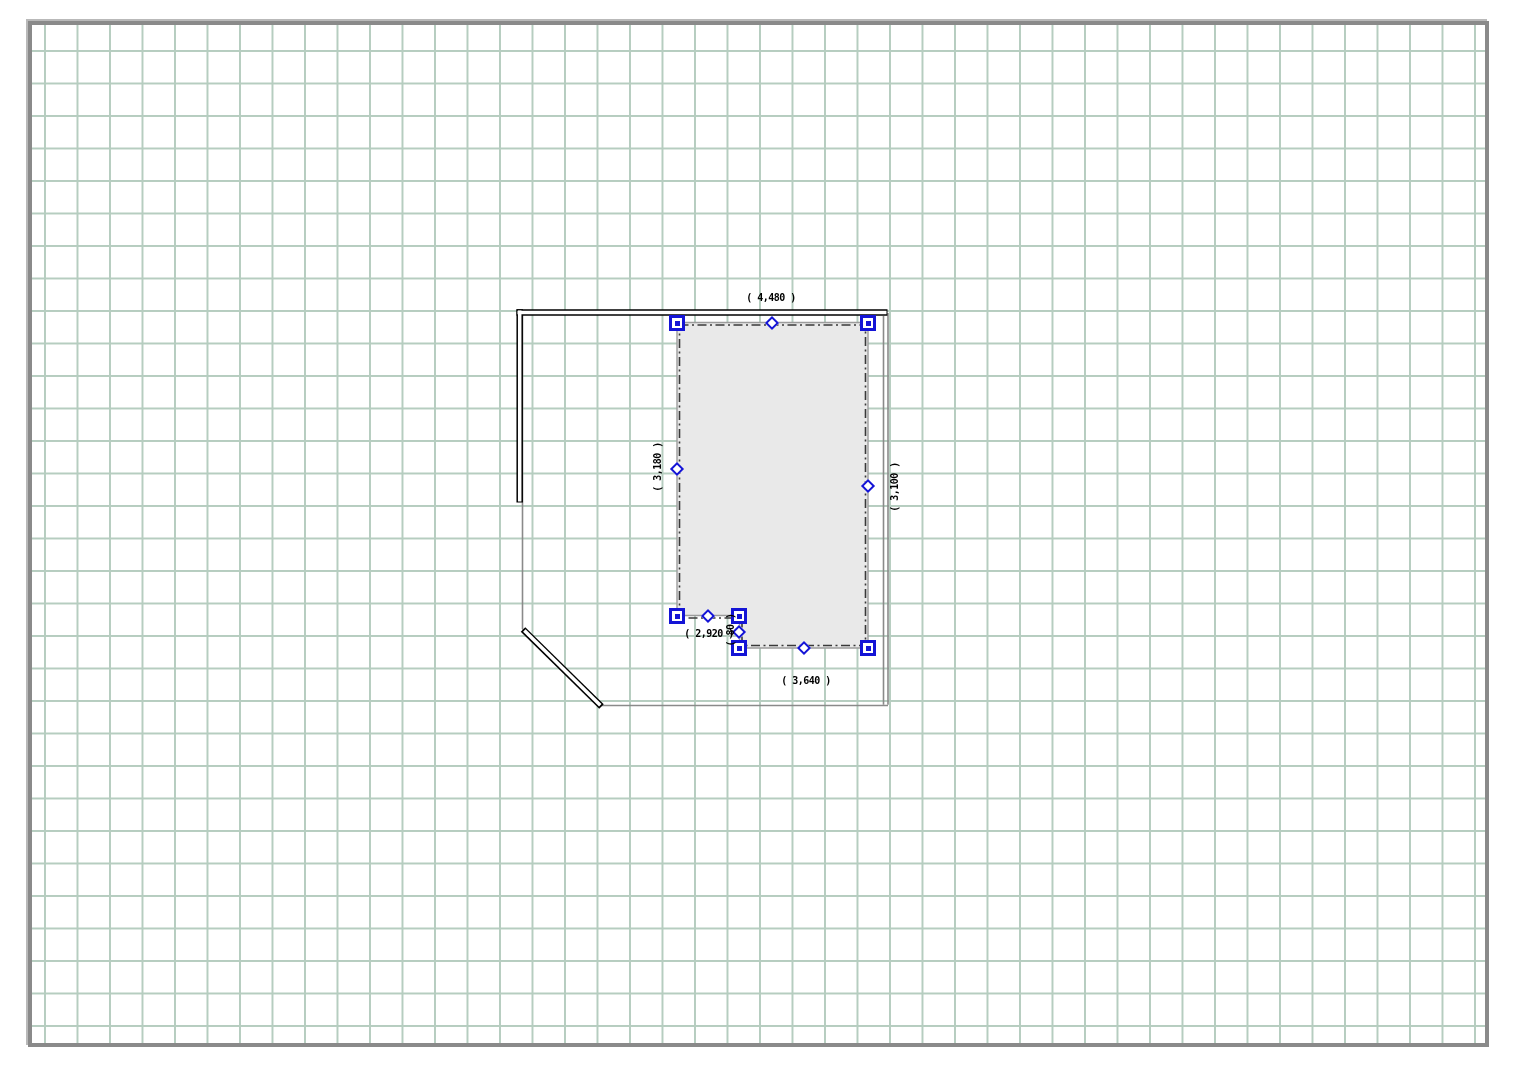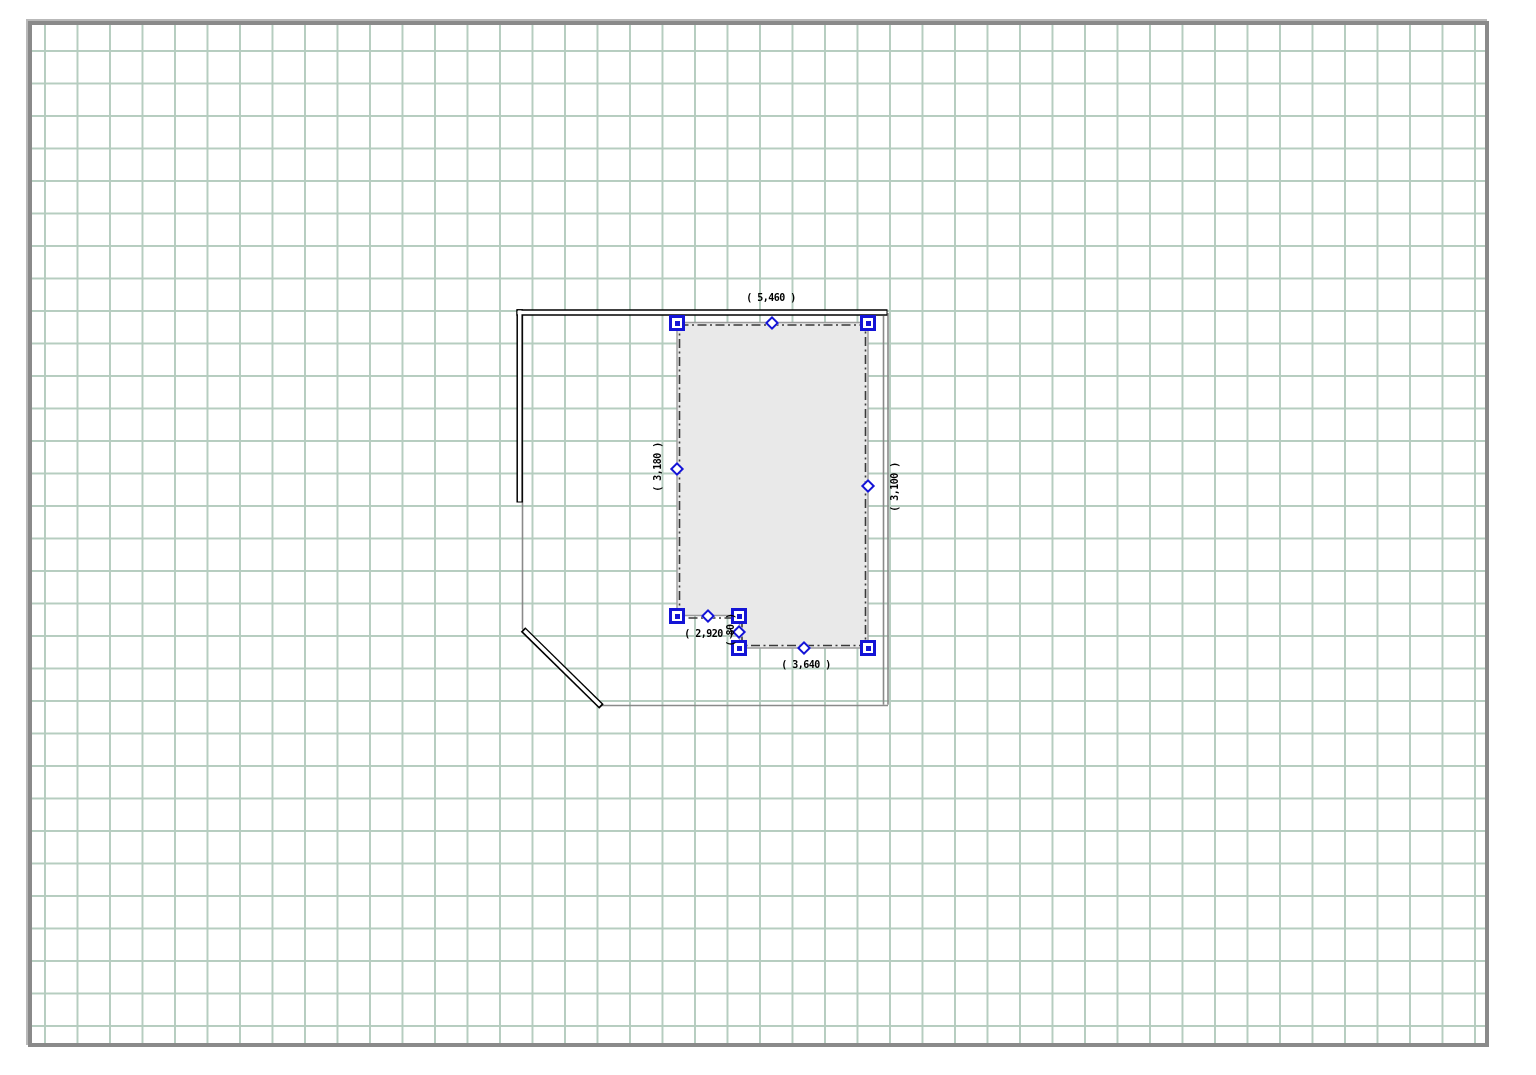--- a/index.html
+++ b/index.html
@@ -93,18 +93,18 @@
     <div class="dot"></div>
   </div>
 
 <div class="hdm" style="left:772px;top:323px"></div>
 <div class="hdm" style="left:677px;top:469px"></div>
 <div class="hdm" style="left:868px;top:486px"></div>
 <div class="hdm" style="left:708px;top:616px"></div>
 <div class="hdm" style="left:739px;top:632px"></div>
 <div class="hdm" style="left:804px;top:648px"></div>
 
-<div class="dim" style="left:771px;top:297px">( 5,460 )</div>
+<div class="dim" style="left:771px;top:297px">( 4,480 )</div>
 <div class="dim vert" style="left:657px;top:467px">( 3,180 )</div>
 <div class="dim vert" style="left:894px;top:487px">( 3,100 )</div>
 <div class="dim" style="left:709px;top:633px">( 2,920 )</div>
 <div class="dim vert" style="left:730px;top:630px">( 80 )</div>
-<div class="dim" style="left:806px;top:664px">( 3,640 )</div>
+<div class="dim" style="left:806px;top:680px">( 3,640 )</div>
 
 </body></html>

